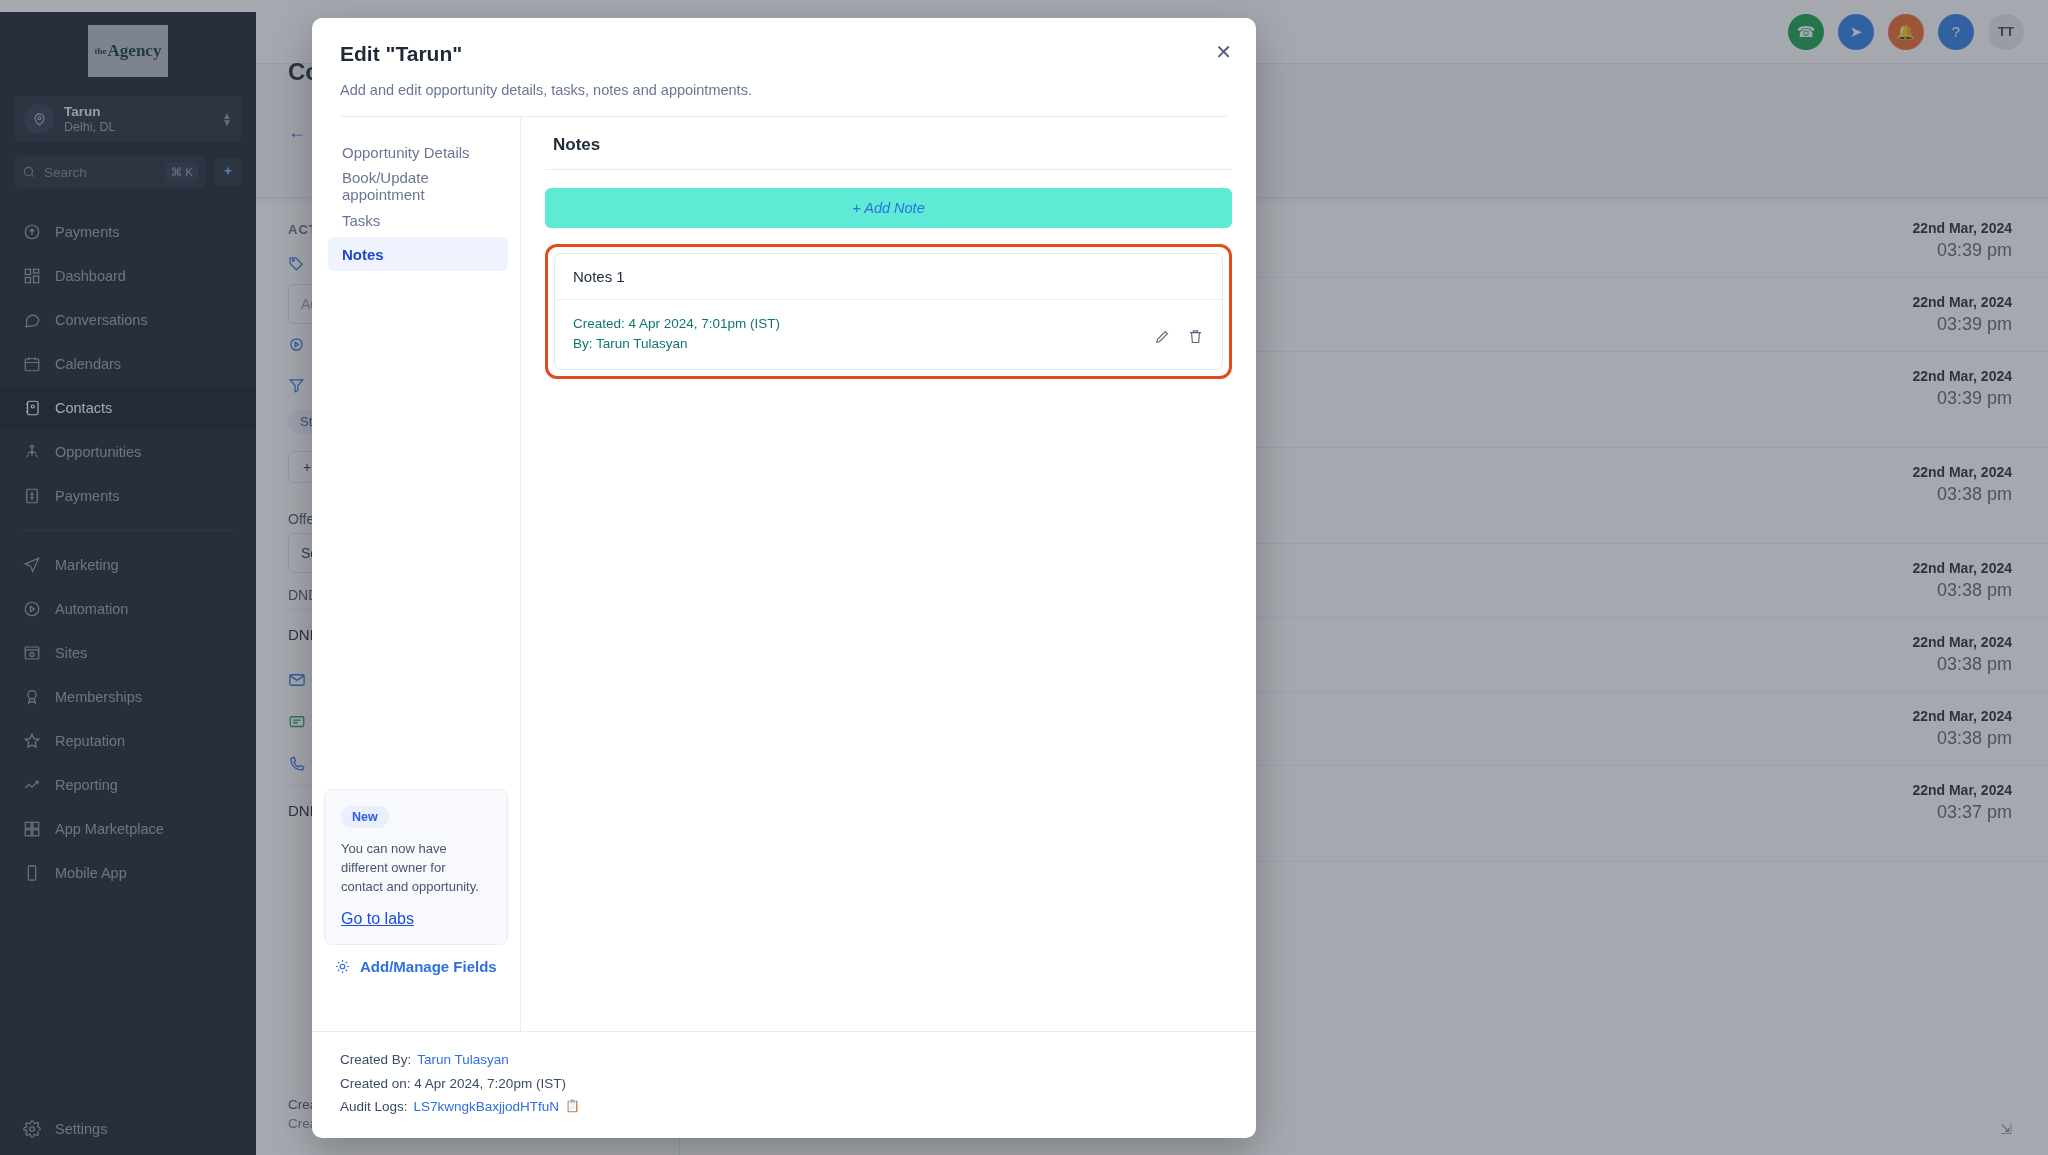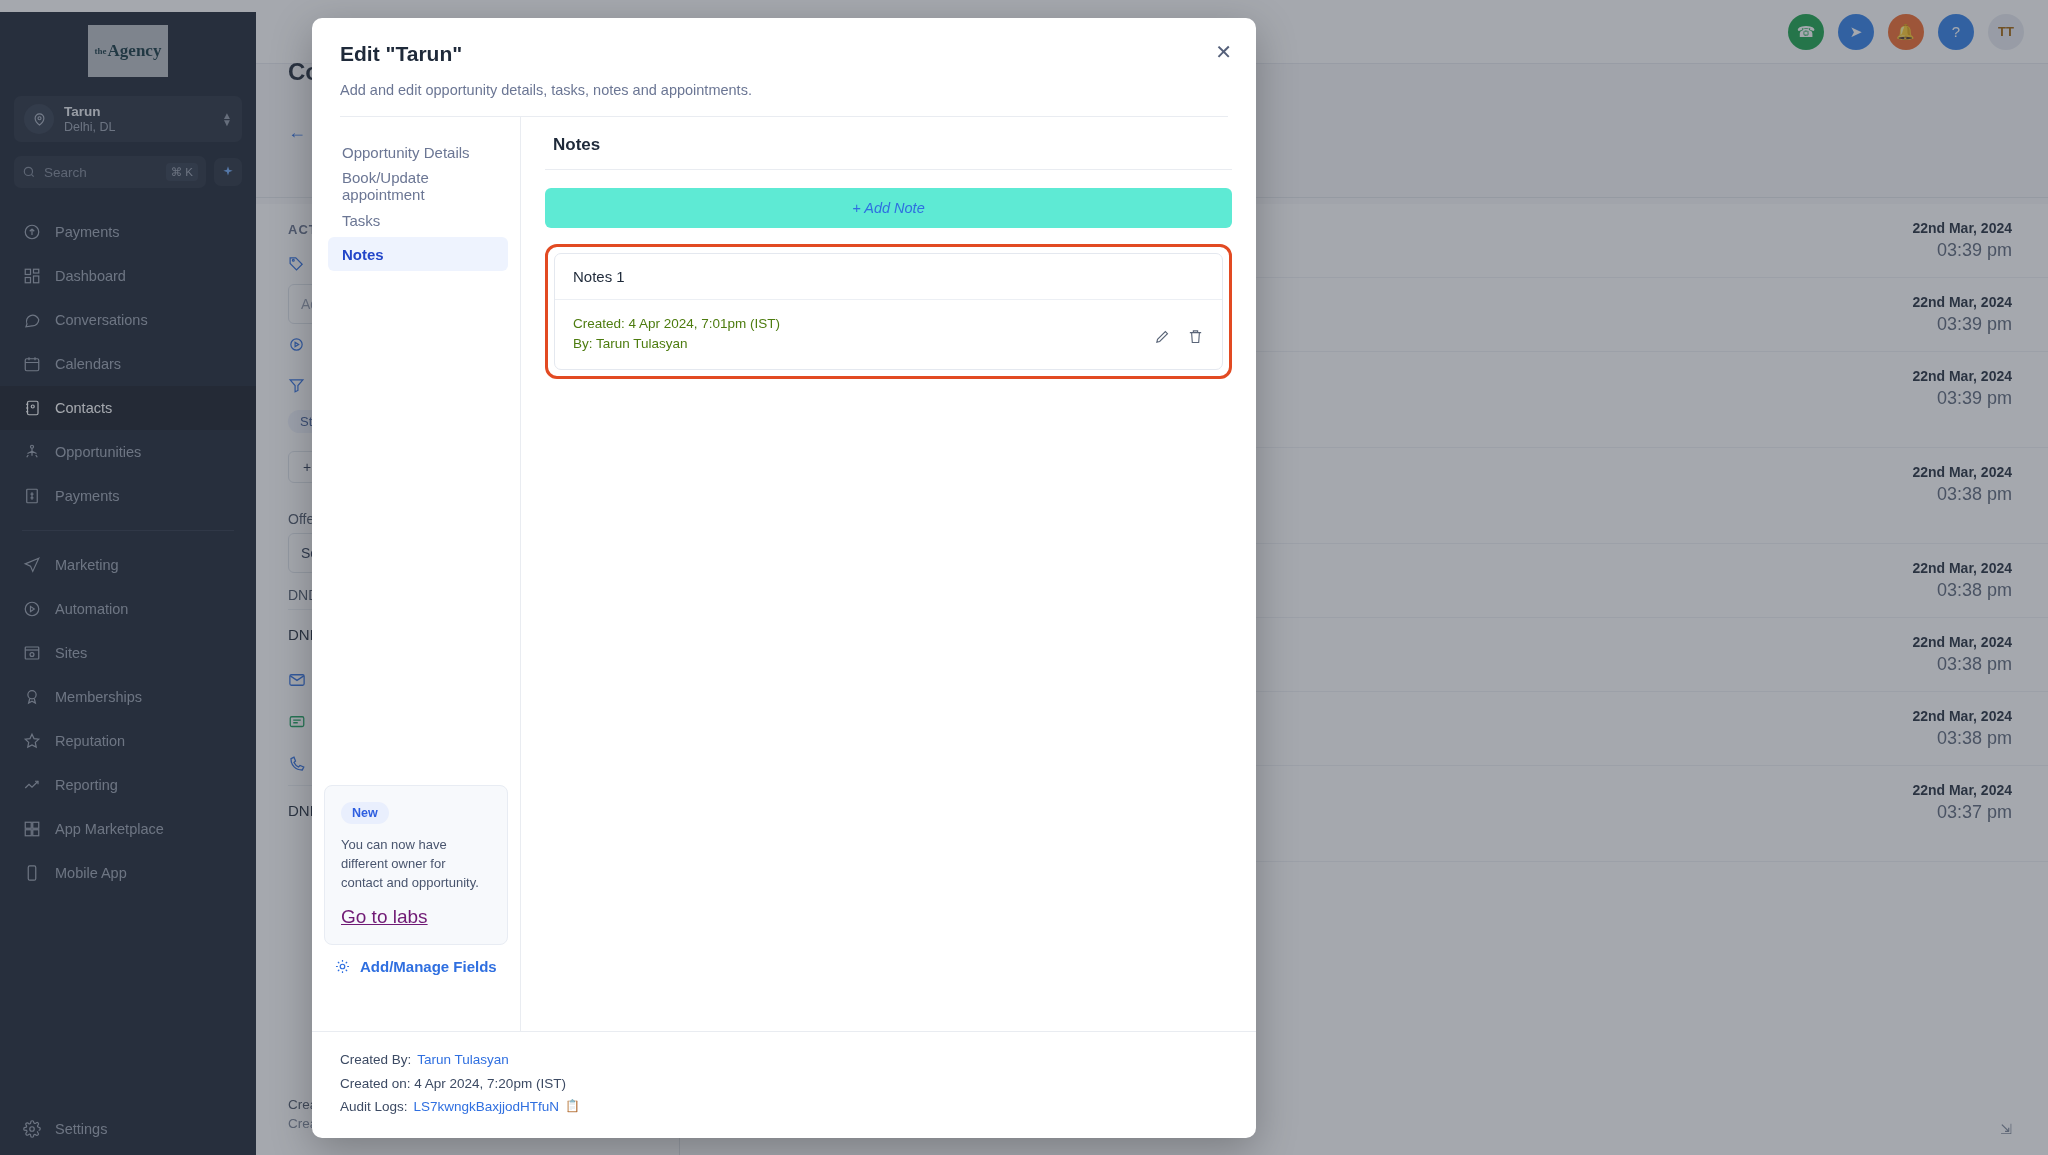--- a/index.html
+++ b/index.html
@@ -73,21 +73,21 @@
     position: absolute; left: 0; right: 0; top: 0; height: 64px;
     background: #ffffff; border-bottom: 1px solid #e7e9ee;
     display: flex; align-items: center; justify-content: flex-end;
     padding-right: 24px; gap: 14px;
   }
   .circ { width: 36px; height: 36px; border-radius: 50%; display:flex; align-items:center; justify-content:center; color:#fff; font-size:15px;}
   .c-green { background: #17a34a; }
   .c-blue  { background: #2f7fe8; }
   .c-orange{ background: #f0692a; }
   .c-help  { background: #2f7fe8; }
-  .c-user  { background: #e7eaf0; color: #a16207; font-size: 13px; font-weight: 600; }
+  .c-user  { background: #e7eaf0; color: #404040; font-size: 13px; font-weight: 600; }
 
   .page-title { position: absolute; left: 32px; top: 58px; font-size: 24px; color: #1f2a3a; font-weight: 600;}
   .crumb { position: absolute; left: 32px; top: 122px; display:flex; align-items:center; gap: 14px; color:#2f4a86; font-size: 15px;}
   .crumb .back { color: #2f6fe0; font-size: 18px; }
   .crumb .nm { color: #1f2a3a; }
 
   .tabs-row { position: absolute; left: 0; right: 0; top: 156px; height: 42px; border-bottom: 1px solid #e2e5ea; }
   .tab-active { position: absolute; left: 96px; top: 0; color: #2f6fe0; font-size: 15px; padding-bottom: 10px; border-bottom: 2px solid #2f6fe0;}
 
   .left-col { position: absolute; left: 0; top: 204px; width: 424px; bottom: 0; border-right: 1px solid #e2e5ea; background:#fff;}
@@ -147,41 +147,41 @@
 
   .labs-card {
     position:absolute; left: 12px; bottom: 86px; width: 184px;
     background:#f7f9fc; border:1px solid #e8ecf3; border-radius: 8px; padding: 16px;
   }
   .labs-new {
     display:inline-block; background:#e9effd; color:#2f5fe0;
     font-size: 12.5px; font-weight: 700; border-radius: 12px; padding: 4px 11px;
   }
   .labs-text { font-size: 13px; color: #49556e; line-height: 1.45; margin-top: 12px; }
-  .labs-link { font-size: 19px; color:#701a75; margin-top: 14px; display:inline-block;}
+  .labs-link { font-size: 16px; color:#1d4ed8; margin-top: 14px; display:inline-block;}
   .manage-fields {
     position:absolute; left: 12px; bottom: 56px; display:flex; align-items:center; gap:9px;
     color:#2f6fe0; font-size: 15px; font-weight: 600; padding-left: 10px;
   }
 
   .m-main { flex: 1 1 auto; border-left: 1px solid #e9ecf1; padding: 16px 24px 0 24px; min-width:0;}
   .m-main-title { font-size: 17px; color:#1f2a3a; font-weight: 600; padding: 2px 0 14px 8px;}
   .m-main-div { height:1px; background:#e9ecf1; }
   .add-note-btn {
     margin-top: 18px; height: 40px; border-radius: 6px; background:#5eead4;
     display:flex; align-items:center; justify-content:center;
     color:#2f6fe0; font-size: 14.5px; cursor:pointer;font-style:italic;
   }
   .note-highlight {
     margin-top: 16px; border: 3px solid #e24a22; border-radius: 12px; padding: 6px;
   }
   .note-card { border:1px solid #e4e8ef; border-radius: 7px; background:#fff; }
   .note-card-title { padding: 14px 18px; font-size: 15px; color:#1f2a3a; border-bottom:1px solid #eceff4;}
   .note-card-body { padding: 14px 18px; display:flex; align-items:flex-start; }
-  .note-meta { flex:1 1 auto; font-size: 13.5px; color:#4d7c0f; line-height: 1.5;}
+  .note-meta { flex:1 1 auto; font-size: 13.5px; color:#0f766e; line-height: 1.5;}
   .note-actions { display:flex; align-items:center; gap: 16px; color:#5a6578; padding-top: 14px;}
 
   .modal-foot { border-top:1px solid #e9ecf1; padding: 16px 28px 20px 28px; }
   .foot-line { font-size: 13.5px; color: #3c4a63; line-height: 1.72; display:flex; align-items:center; gap:6px;}
   .foot-line a { color:#2f6fe0; text-decoration:none;}
   .copy-ic { color:#5a6578; font-size: 12px; }
 
   svg { display:block; }
 </style>
 </head>

